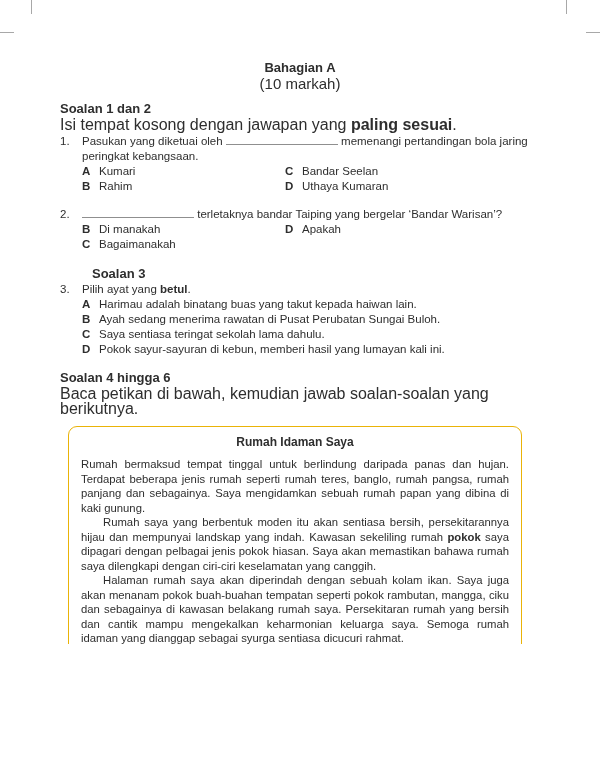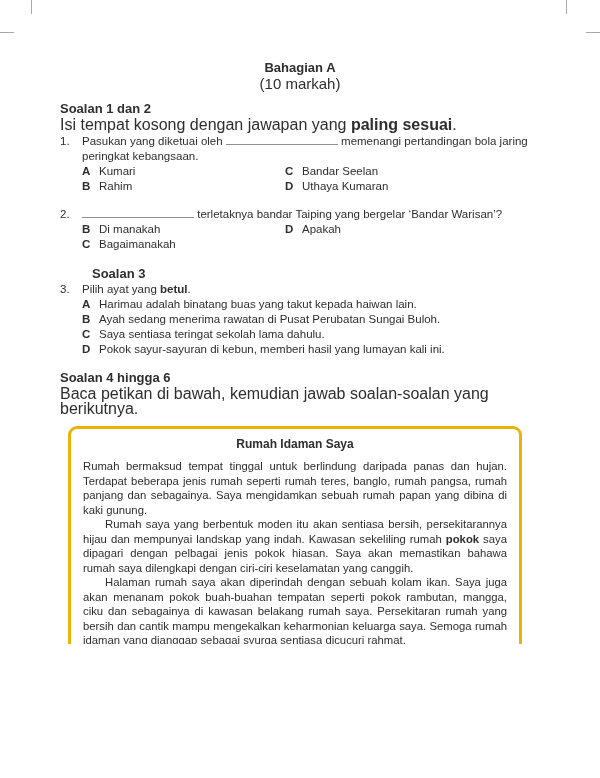--- a/index.html
+++ b/index.html
@@ -17,21 +17,21 @@
   .question{display:flex;align-items:flex-start;}
   .qnum{flex:0 0 22px;font-size:11.5px;line-height:15px;}
   .qbody{flex:1;}
   .stem{font-size:11.5px;line-height:15px;}
   .opts2{display:grid;grid-auto-flow:column;grid-template-rows:repeat(2,auto);grid-template-columns:203px 1fr;}
   .opts1{display:block;}
   .opt{font-size:11.5px;line-height:15px;}
   .letter{display:inline-block;min-width:17px;font-weight:700;}
   .mt10{margin-top:10px;} .mt13{margin-top:13px;} .mt14{margin-top:14px;margin-left:32px;}
   .mt2{margin-top:2px;} .mt1{margin-top:1px;}
-  .passage-box{margin:10px 18px 0 8px;border:3px solid #eab308;border-radius:9px;padding:8px 12px 14px 12px;}
+  .passage-box{margin:10px 18px 0 8px;border:1px solid #eab308;border-radius:9px;padding:8px 12px 14px 12px;}
   .passage-title{text-align:center;font-size:12px;font-weight:700;line-height:15px;margin-bottom:7px;}
   .para{font-size:11.3px;line-height:14.5px;text-align:justify;}
   .para.indent{text-indent:22px;}
   .footer{position:absolute;top:696px;left:68px;width:460px;display:grid;
           grid-template-columns:1fr auto 1fr;font-size:8.5px;color:#3d3d3d;}
   .footer .fc{text-align:center;}
   .footer .fr{text-align:right;}
 </style>
 </head>
 <body>

